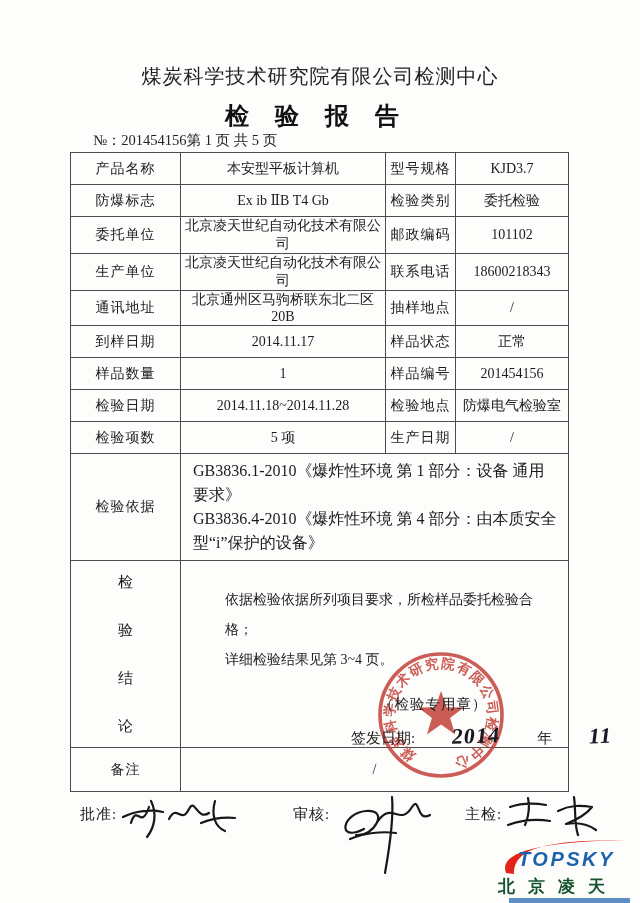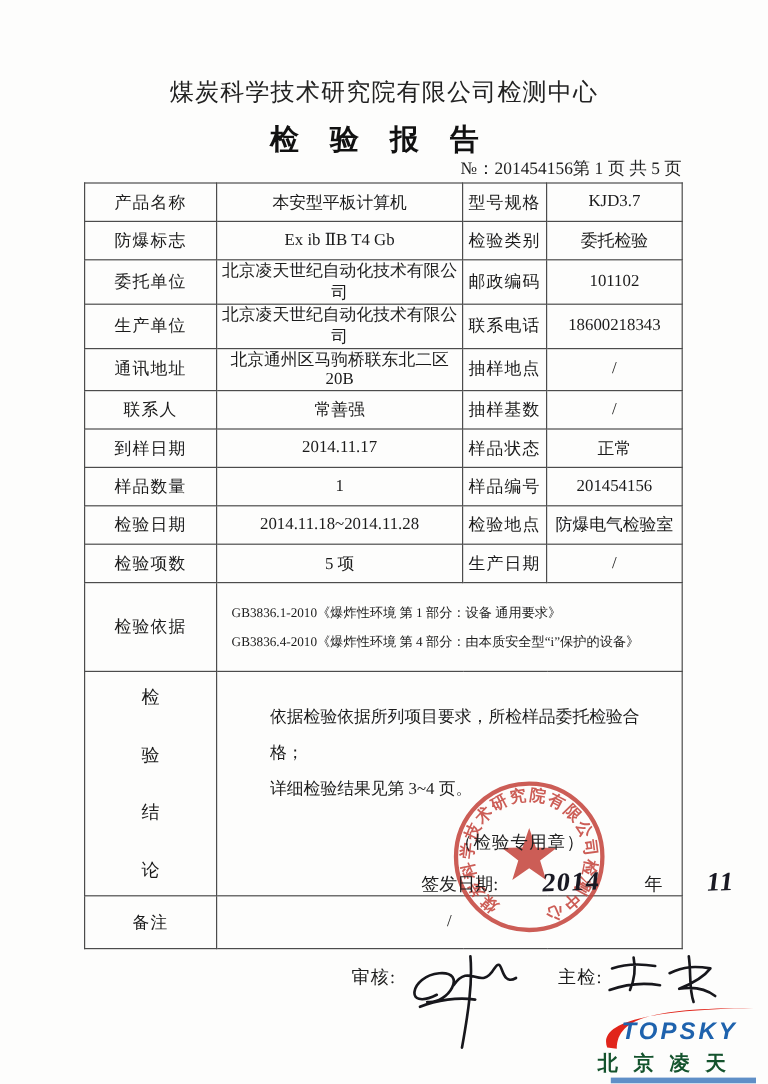--- a/index.html
+++ b/index.html
@@ -18,39 +18,39 @@
     position:absolute; top:63px; left:0; right:0;
     text-align:center; font-size:20px; letter-spacing:1px; color:#222;
   }
   .report-title {
     position:absolute; top:100px; left:0; right:16px;
     text-align:center; font-size:24px; font-weight:bold;
     letter-spacing:26px; padding-left:26px; color:#111;
   }
   .meta-row {
     position:absolute; top:131px; left:93px; right:72px;
-    display:flex; justify-content:flex-end;
+    display:flex; justify-content:flex-start;
     font-size:14.5px; color:#222;
   }
 
   
   table.report {
     position:absolute; top:152px; left:70px; width:498px;
     border-collapse:collapse; table-layout:fixed;
   }
   table.report td {
     border:1px solid #4c4c4c;
     font-size:14px; text-align:center; vertical-align:middle;
     padding:0 2px; color:#1b1b1b;
   }
   tr.std td { height:32px; }
   td.lbl { letter-spacing:1px; }
   tr.basis td.content {
     height:74px; text-align:left; padding:5px 10px 5px 12px;
-    line-height:24px; font-size:11px;
+    line-height:24px; font-size:16px;
   }
   tr.concl td { height:187px; }
   td.vert {
     vertical-align:middle;
   }
   .vert-chars { display:flex; flex-direction:column; align-items:center; gap:29px; font-size:15px; letter-spacing:0; }
   tr.concl td.content {
     position:relative; text-align:left; vertical-align:top;
     padding:24px 14px 0 44px; line-height:30px; font-size:14px;
   }
@@ -129,26 +129,20 @@
       <tr class="std">
         <td class="lbl">生产单位</td>
         <td>北京凌天世纪自动化技术有限公司</td>
         <td class="lbl">联系电话</td>
         <td>18600218343</td>
       </tr>
       <tr class="std">
         <td class="lbl">通讯地址</td>
         <td>北京通州区马驹桥联东北二区 20B</td>
         <td class="lbl">抽样地点</td>
-        <td>/</td>
-      </tr>
-      <tr class="std">
-        <td class="lbl">联系人</td>
-        <td>常善强</td>
-        <td class="lbl">抽样基数</td>
         <td>/</td>
       </tr>
       <tr class="std">
         <td class="lbl">到样日期</td>
         <td>2014.11.17</td>
         <td class="lbl">样品状态</td>
         <td>正常</td>
       </tr>
       <tr class="std">
         <td class="lbl">样品数量</td>
@@ -218,20 +212,26 @@
       </tr>
 
       <tr class="remark">
         <td class="lbl">备注</td>
         <td colspan="3">/</td>
       </tr>
     </tbody>
   </table>
 
   <div class="sig-area">
+    <div class="sig sig-approve">
+      <span class="sig-label">批准:</span>
+      <svg width="125" height="55" viewBox="0 0 125 55">
+        <path d="M14,30 C20,10 24,38 32,14 M6,24 C18,18 34,16 46,19 M34,8 C40,20 38,34 30,44 M52,26 C60,10 64,32 72,16 C78,4 80,28 92,20 M98,8 C94,22 98,34 108,38 M84,30 C94,26 106,24 118,25"></path>
+      </svg>
+    </div>
     <div class="sig sig-chief">
       <span class="sig-label">主检:</span>
       <svg width="100" height="50" viewBox="0 0 100 50">
         <path d="M8,14 C20,10 32,10 44,12 M26,5 C28,15 26,25 23,32 M6,32 C20,27 36,26 48,28 M56,18 C68,12 78,12 90,14 C84,22 74,27 64,31 C76,29 86,31 94,37 M72,4 C74,18 72,31 76,42"></path>
       </svg>
     </div>
     <div class="sig sig-review">
       <span class="sig-label">审核:</span>
       <svg width="110" height="85" viewBox="0 0 110 85">
         <path d="M34,36 C6,50 12,20 36,18 C60,16 44,44 26,42 M48,28 C62,8 70,34 82,14 C90,2 86,30 100,22 M62,4 C64,26 60,52 55,80 M20,46 C34,40 52,38 66,40"></path>

